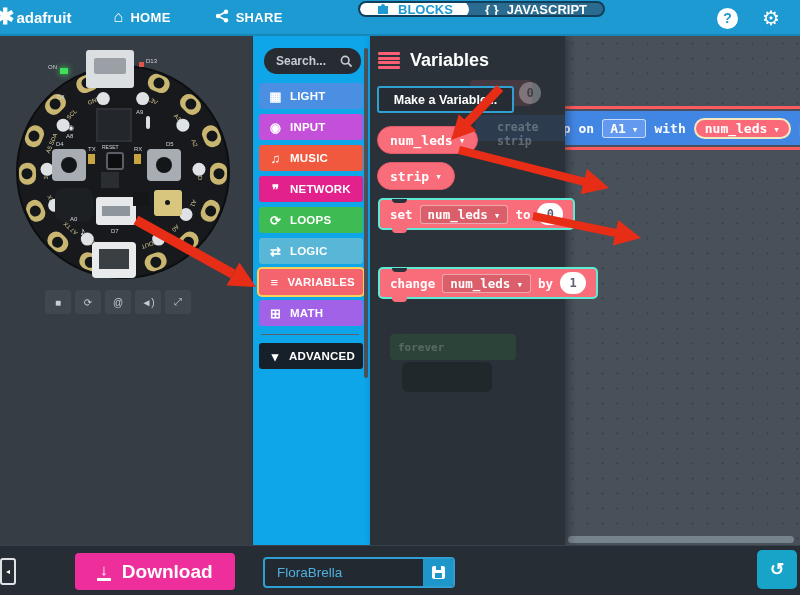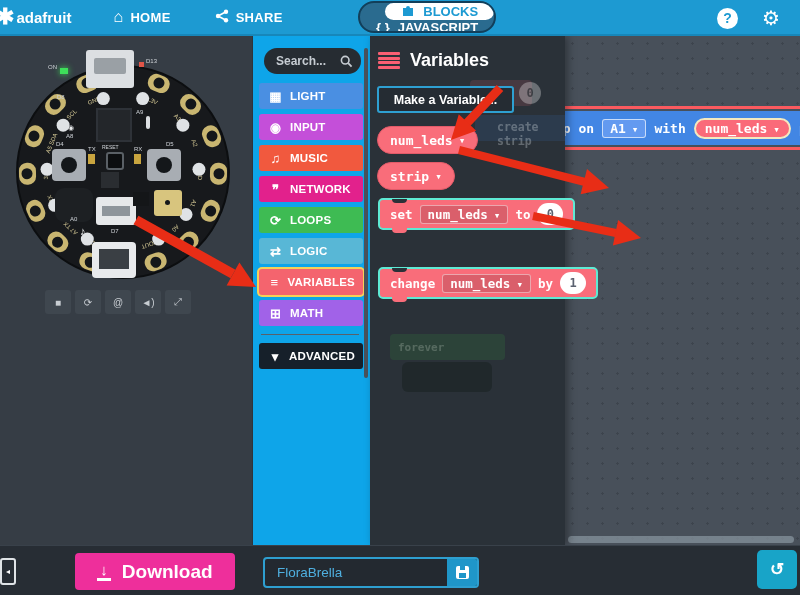--- a/index.html
+++ b/index.html
@@ -8,22 +8,22 @@
   .mono { font-family:"DejaVu Sans Mono", monospace; }
 
   
   .topbar { position:absolute; left:0; top:0; width:800px; height:36px; background:#1d9ad2;
             display:flex; align-items:center; z-index:30; border-bottom:2px solid #1787ba; }
   .brand { display:flex; align-items:center; color:#fff; font-weight:bold; font-size:15px; margin-left:-4px; }
   .brand .star { font-size:22px; margin-right:2px; }
   .tb-btn { display:flex; align-items:center; gap:7px; color:#fff; font-weight:bold; font-size:13px;
             padding:0 14px; height:36px; cursor:pointer; letter-spacing:.3px; }
   .tb-btn .gi { font-size:16px; line-height:1; }
-  .tabs { position:absolute; left:358px; top:1px; height:32px; display:flex; align-items:flex-end;
-          border:2px solid #123f5a; border-radius:18px; overflow:hidden; background:#2a6b8f;flex-direction:column; }
+  .tabs { position:absolute; left:358px; top:1px; height:16px; display:flex; align-items:center;
+          border:2px solid #123f5a; border-radius:18px; overflow:hidden; background:#2a6b8f; }
   .tab { display:flex; align-items:center; gap:8px; padding:0 16px; font-weight:bold; font-size:13px; cursor:pointer; }
   .tab.blocks { background:#fff; color:#1d9ad2; border-radius:16px; }
   .tab.js { color:#fff; }
   .tab .curly { font-weight:bold; font-size:13px; }
   .tb-right { position:absolute; right:20px; top:0; height:36px; display:flex; align-items:center; gap:24px; }
   .help-ic { width:21px; height:21px; border-radius:50%; background:#fff; color:#1d9ad2; font-weight:bold;
              font-size:14px; display:flex; align-items:center; justify-content:center; cursor:pointer; }
   .gear-ic { color:#fff; font-size:20px; cursor:pointer; }
 
   
@@ -113,36 +113,36 @@
                padding:1px 7px; cursor:pointer; }
   .oval { min-width:26px; height:22px; background:#fff; border-radius:11px; color:#5b6270; font-size:12px;
           display:flex; align-items:center; justify-content:center; padding:0 6px; cursor:text; }
   
   .g-pink { position:absolute; left:100px; top:44px; width:62px; height:26px; background:rgba(250,106,121,.14); border-radius:4px; }
   .g-zero { position:absolute; left:149px; top:46px; width:22px; height:22px; border-radius:11px;
             background:rgba(255,255,255,.30); color:rgba(15,20,26,.55); font-size:12px; font-weight:bold;
             display:flex; align-items:center; justify-content:center; }
   .g-blue { position:absolute; left:105px; top:79px; width:90px; height:26px; background:rgba(66,134,228,.12); }
   .g-create { position:absolute; left:127px; top:84px; color:rgba(230,235,240,.30); font-size:11.5px; font-weight:bold; }
-  .g-forever { position:absolute; left:20px; top:298px; width:115px; height:26px; background:rgba(46,90,60,.45);
+  .g-forever { position:absolute; left:20px; top:298px; width:126px; height:26px; background:rgba(46,90,60,.45);
                border-radius:4px; color:rgba(210,225,210,.25); font-size:11px; font-weight:bold;
                display:flex; align-items:center; padding-left:8px; }
   .g-forever-blob { position:absolute; left:32px; top:326px; width:90px; height:30px; background:rgba(15,25,20,.35); border-radius:6px; }
 
   
   .bottombar { position:absolute; left:0; top:545px; width:800px; height:50px; background:#272d34;
                border-top:1px solid #39414a; z-index:30; }
   .collapse-btn { position:absolute; left:0; top:12px; width:16px; height:27px; border:2px solid #dfe3e6;
                   border-radius:3px; color:#fff; font-size:8px; display:flex; align-items:center;
                   justify-content:center; cursor:pointer; }
   .download-btn { position:absolute; left:75px; top:7px; width:160px; height:37px; background:#ee2f9b;
                   border-radius:4px; color:#fff; font-weight:bold; font-size:19px; display:flex;
                   align-items:center; justify-content:center; gap:11px; cursor:pointer; }
   .dl-ic { border-bottom:3px solid #fff; padding:0 3px 1px; font-size:15px; line-height:1; font-weight:bold; }
-  .name-field { position:absolute; left:263px; top:11px; width:216px; height:31px; border:2px solid #2e9fd0;
+  .name-field { position:absolute; left:263px; top:11px; width:192px; height:31px; border:2px solid #2e9fd0;
                 border-radius:4px; display:flex; overflow:hidden; background:#232930; }
   .name-field input { flex:1; width:100px; background:transparent; border:none; outline:none; color:#4fb0e0;
                       font-size:13.5px; padding-left:12px; font-family:"Liberation Sans",sans-serif; }
   .save-seg { width:30px; background:#1f96c9; display:flex; align-items:center; justify-content:center; cursor:pointer; }
   .floppy { position:relative; width:13px; height:13px; background:#fff; border-radius:2px; display:block; }
   .floppy:before { content:""; position:absolute; top:0; left:4px; width:5px; height:4px; background:#1f96c9; }
   .floppy:after { content:""; position:absolute; bottom:1px; left:3px; width:7px; height:5px; background:#1f96c9; }
   .undo-btn { position:absolute; right:3px; top:4px; width:40px; height:39px; background:#18a4c8; border-radius:5px;
               color:#fff; font-size:17px; font-weight:bold; display:flex; align-items:center; justify-content:center; cursor:pointer; }
 

